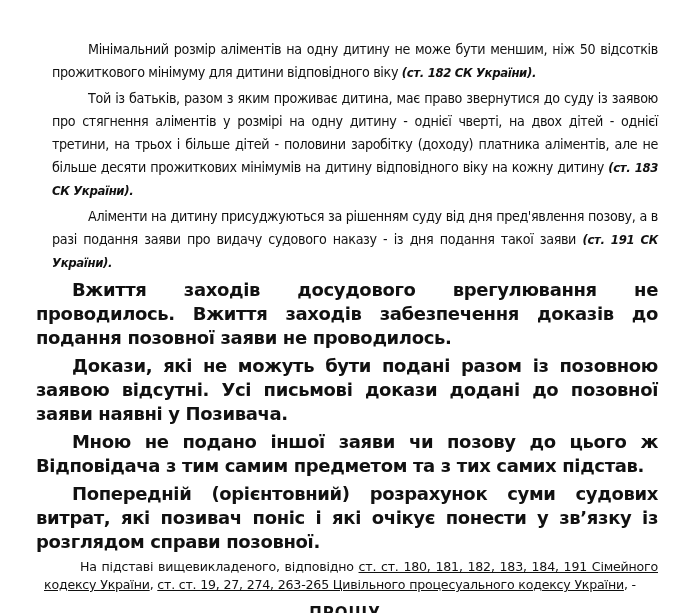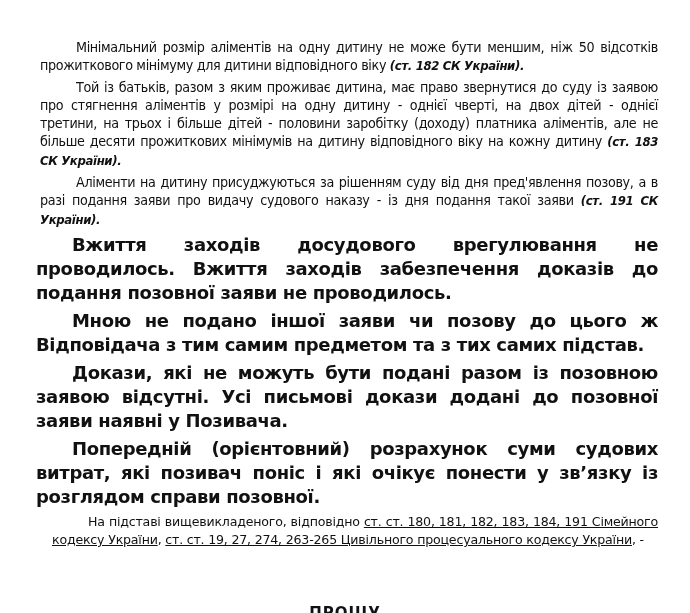--- a/index.html
+++ b/index.html
@@ -2,54 +2,54 @@
 <html><head>
 <meta charset="utf-8">
 <style>
   html, body { margin: 0; padding: 0; background: #ffffff; }
   body { width: 690px; height: 613px; overflow: hidden; position: relative; }
   .page {
     position: absolute; left: 36px; top: 38px; width: 622px;
     font-family: "DejaVu Sans", sans-serif; color: #111;
   }
   .p {
-    font-size: 14.2px; line-height: 18px; text-align: justify;
-    text-indent: 36px; margin: 0 0 0 4px; letter-spacing: -0.35px;
+    font-size: 14.2px; line-height: 23px; text-align: justify;
+    text-indent: 36px; margin: 0 0 0 16px; letter-spacing: -0.35px;
     font-stretch: condensed;
   }
   .p.gap { margin-top: 3px; }
   .ref { font-weight: bold; font-style: italic; font-size: 13px; }
   .b {
     font-weight: bold; font-size: 18px; line-height: 24px;
     text-align: justify; text-indent: 36px; margin: 0; letter-spacing: -0.35px;
   }
   .b.gap { margin-top: 4px; }
   .final {
     font-size: 12.6px; line-height: 18px; text-align: justify;
-    text-indent: 36px; margin: 4px 0 0 16px; letter-spacing: -0.2px;
+    text-indent: 36px; margin: 4px 0 0 8px; letter-spacing: -0.2px;
   }
   .u { text-decoration: underline; }
   .title {
     position: absolute; left: 0; width: 690px; top: 604px;
     text-align: center; font-family: "DejaVu Sans", sans-serif;
     font-weight: bold; font-size: 15px; color: #111; letter-spacing: 1px;
   }
 </style>
 </head>
 <body>
 
 <div class="page">
   <p class="p"><span>Мінімальний розмір аліментів на одну дитину не може бути меншим, ніж 50 відсотків прожиткового мінімуму для дитини відповідного віку </span><span class="ref">(ст. 182 СК України).</span></p>
 
   <p class="p gap"><span>Той із батьків, разом з яким проживає дитина, має право звернутися до суду із заявою про стягнення аліментів у розмірі на одну дитину - однієї чверті, на двох дітей - однієї третини, на трьох і більше дітей - половини заробітку (доходу) платника аліментів, але не більше десяти прожиткових мінімумів на дитину відповідного віку на кожну дитину </span><span class="ref">(ст. 183 СК України).</span></p>
 
   <p class="p gap"><span>Аліменти на дитину присуджуються за рішенням суду від дня пред'явлення позову, а в разі подання заяви про видачу судового наказу - із дня подання такої заяви </span><span class="ref">(ст. 191 СК України).</span></p>
 
 
   <p class="b gap">Вжиття заходів досудового врегулювання не проводилось. Вжиття заходів забезпечення доказів до подання позовної заяви не проводилось.</p>
+  <p class="b gap">Докази, які не можуть бути подані разом із  позовною заявою відсутні. Усі письмові докази додані до позовної заяви наявні у Позивача.</p>
   <p class="b gap">Мною не подано іншої заяви чи позову до цього ж Відповідача з тим самим предметом та з тих самих підстав.</p>
-  <p class="b gap">Докази, які не можуть бути подані разом із  позовною заявою відсутні. Усі письмові докази додані до позовної заяви наявні у Позивача.</p>
   <p class="b gap">Попередній (орієнтовний) розрахунок суми судових витрат, які позивач поніс і які очікує понести у зв’язку із розглядом справи позовної.</p>
 
   <p class="final"><span>На підставі вищевикладеного, відповідно </span><span class="u">ст. ст. 180, 181, 182, 183, 184, 191 Сімейного кодексу України</span><span>, </span><span class="u">ст. ст. 19, 27, 274, 263-265  Цивільного процесуального кодексу України</span><span>, -</span></p>
 </div>
 
 <div class="title">ПРОШУ</div>
 
 </body></html>

